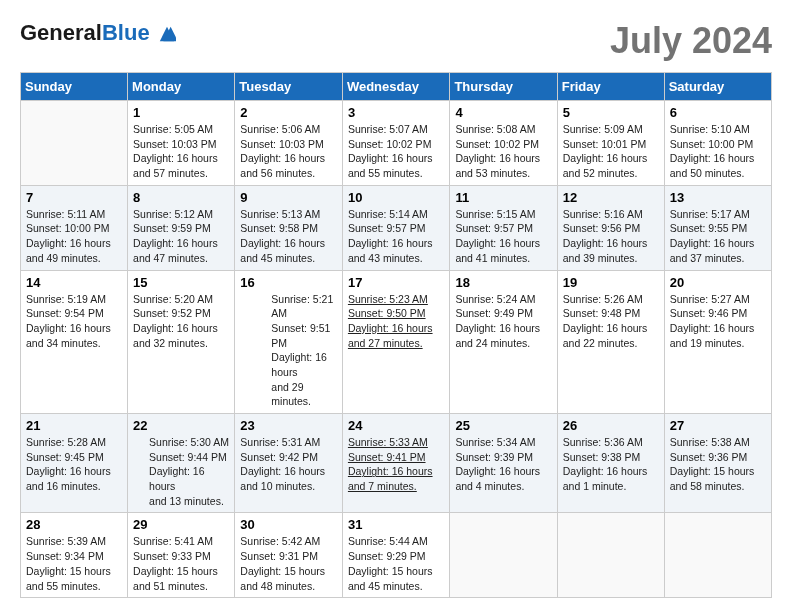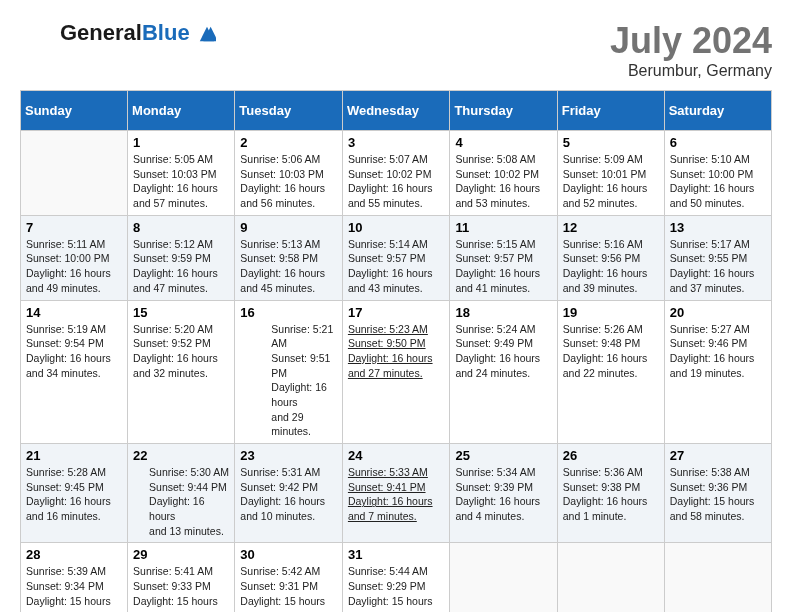--- a/index.html
+++ b/index.html
@@ -16,21 +16,20 @@
       align-items: flex-start;
       margin-bottom: 10px;
     }
     .logo {
       display: flex;
       align-items: center;
     }
     .logo-text {
       font-size: 22px;
       font-weight: bold;
-      margin-left: 40px;
     }
     .logo-general { color: #1a1a1a; }
     .logo-blue { color: #1a6bba; }
     .logo-icon {
       width: 18px;
       height: 18px;
       margin-left: 2px;
     }
     .title-area {
       text-align: right;
@@ -45,21 +44,21 @@
       color: #333;
     }
     .calendar {
       width: 100%;
       border-collapse: collapse;
       font-size: 11px;
     }
     .calendar th {
       background-color: #1a6bba;
       color: #fff;
-      padding: 12px 4px;
+      padding: 6px 4px;
       text-align: left;
       font-size: 13px;
       font-weight: bold;
       border: 1px solid #ccc;
     }
     .calendar td {
       border: 1px solid #ccc;
       padding: 4px 5px;
       vertical-align: top;
       width: 108px;
@@ -93,21 +92,20 @@
         <span class="logo-general">General</span><span class="logo-blue">Blue</span>
       </span>
       <svg class="logo-icon" viewBox="0 0 20 20" xmlns="http://www.w3.org/2000/svg" style="display:inline-block;vertical-align:middle;margin-left:2px;margin-bottom:4px;">
         <polygon points="2,18 10,2 18,18" fill="#1a6bba"></polygon>
         <polygon points="10,18 18,2 26,18" fill="#1a6bba" transform="translate(-4,0)"></polygon>
       </svg>
     </div>
   </div>
   <div class="title-area">
     <div class="month-title">July 2024</div>
-    <div class="location">Berumbur, Germany</div>
   </div>
 </div>
 
 <table class="calendar">
   <thead>
     <tr>
     <th>Sunday</th>
         <th>Monday</th>
         <th>Tuesday</th>
         <th>Wednesday</th>

